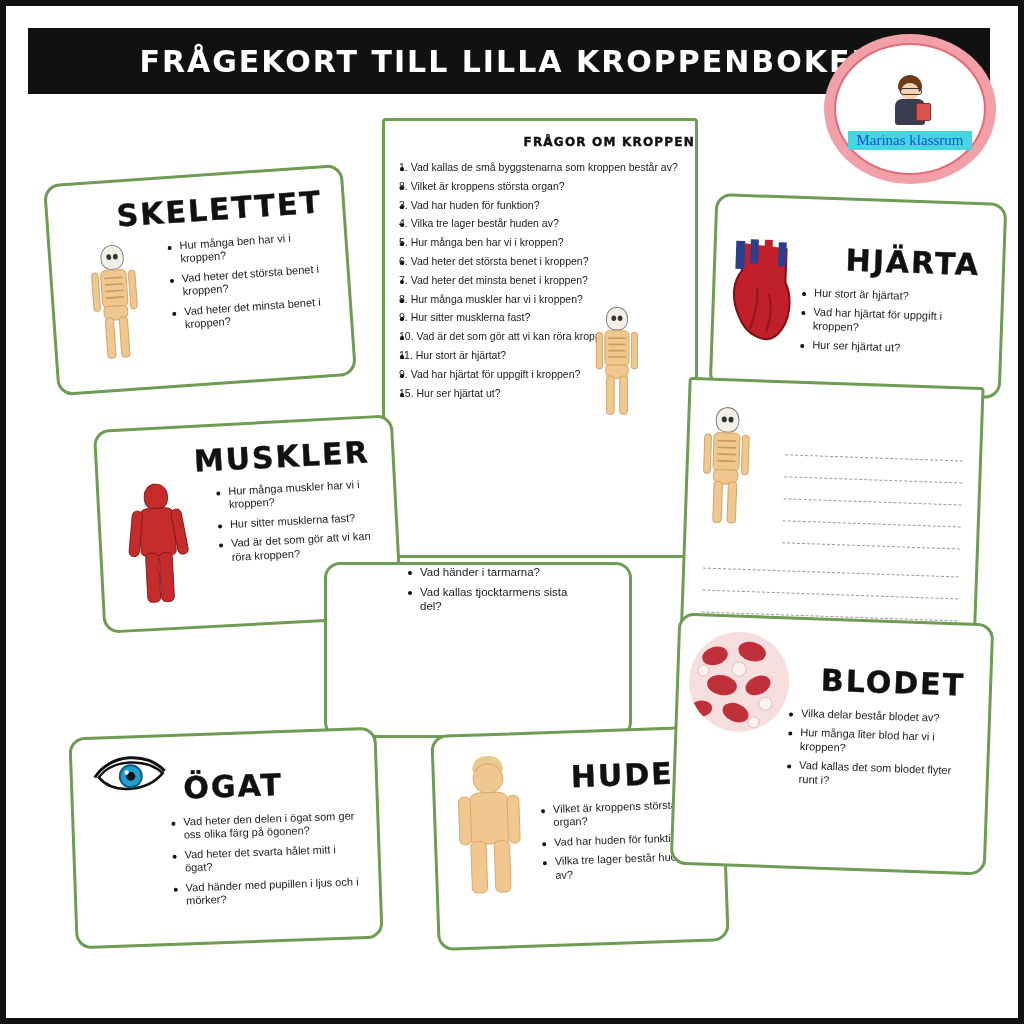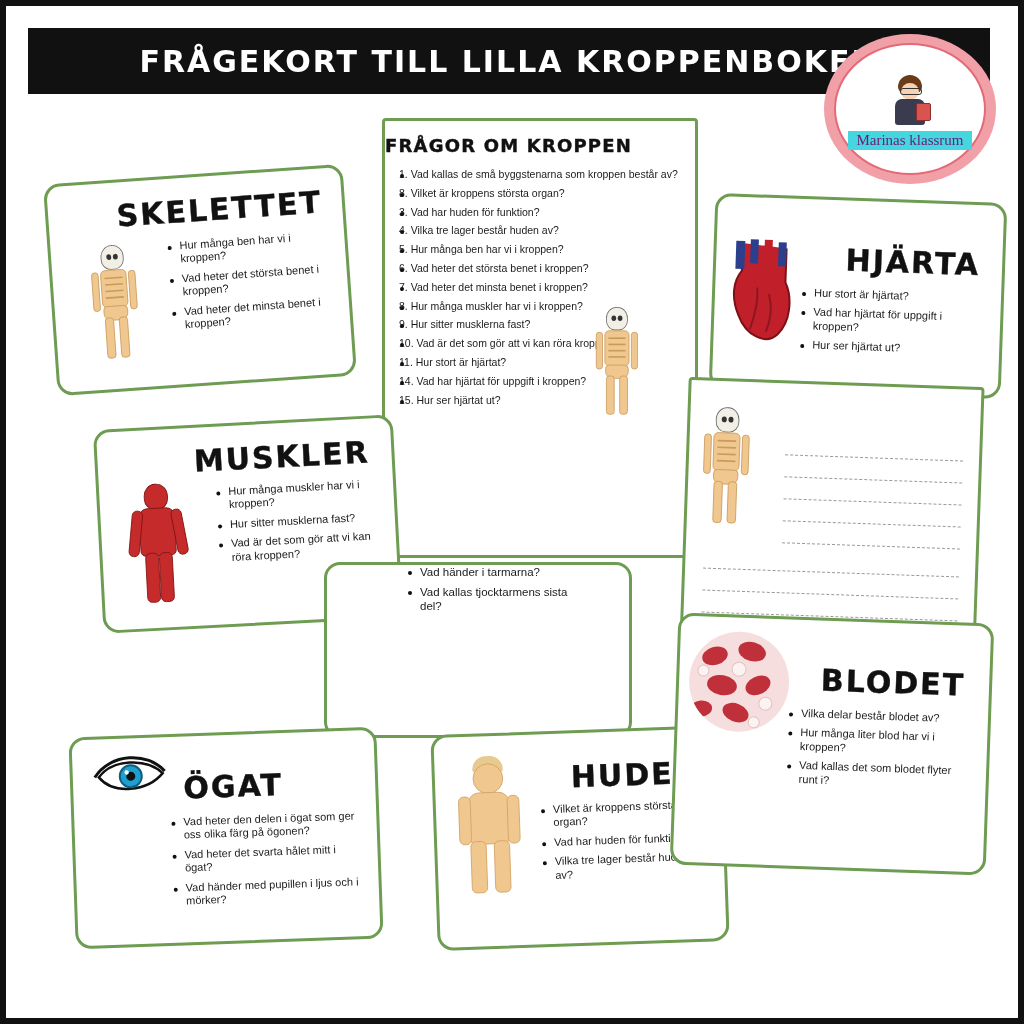--- a/index.html
+++ b/index.html
@@ -74,21 +74,21 @@
     position:absolute;left:9px;top:24px;width:30px;height:26px;
     background:#3b3b4f;border-radius:7px 7px 3px 3px;
   }
   .logo-book{
     position:absolute;left:30px;top:28px;width:13px;height:16px;
     background:#d9534f;border:1.4px solid #8c2f2c;border-radius:2px;
   }
   .logo-name{
     margin-top:0;
     background:#45d6e0;
-    color:#701a75;
+    color:#1d4ed8;
     font-family:"Liberation Serif", serif;
     font-size:15px;
     padding:1px 8px;
     white-space:nowrap;
   }
   
   .card{
     position:absolute;
     background:#fff;
     border:3px solid #6d9c52;
@@ -238,34 +238,34 @@
         <div class="logo-face"></div>
         <div class="logo-glasses"></div>
         <div class="logo-body"></div>
         <div class="logo-book"></div>
       </div>
       <div class="logo-name">Marinas klassrum</div>
     </div>
   </div>
 
   <div class="card" style="left:376px;top:112px;width:316px;height:440px;border-radius:4px;">
-    <div class="card-title" style="font-size:18px;text-align:left;margin:14px 0 12px 0;letter-spacing:1.2px;">Frågor om kroppen</div>
+    <div class="card-title" style="font-size:12px;text-align:right;margin:14px 0 12px 0;letter-spacing:1.2px;">Frågor om kroppen</div>
     <ul class="q-list" style="font-size:10.5px;padding:0 16px 0 14px;">
       <li style="padding-left:0">1.  Vad kallas de små byggstenarna som kroppen består av?</li>
       <li style="padding-left:0">8.  Vilket är kroppens största organ?</li>
       <li style="padding-left:0">3.  Vad har huden för funktion?</li>
       <li style="padding-left:0">4.  Vilka tre lager består huden av?</li>
       <li style="padding-left:0">5.  Hur många ben har vi i kroppen?</li>
       <li style="padding-left:0">6.  Vad heter det största benet i kroppen?</li>
       <li style="padding-left:0">7.  Vad heter det minsta benet i kroppen?</li>
       <li style="padding-left:0">8.  Hur många muskler har vi i kroppen?</li>
       <li style="padding-left:0">9.  Hur sitter musklerna fast?</li>
       <li style="padding-left:0">10.  Vad är det som gör att vi kan röra kropp</li>
       <li style="padding-left:0">11.  Hur stort är hjärtat?</li>
-      <li style="padding-left:0">14.  Vad har hjärtat för uppgift i kroppen?</li>
+      <li style="padding-left:0">9.  Vad har hjärtat för uppgift i kroppen?</li>
       <li style="padding-left:0">15.  Hur ser hjärtat ut?</li>
     </ul>
 
     <div class="skel" style="left:214px;top:186px;width:46px;height:140px;transform:scale(0.78);transform-origin:top left;">
       <div class="head">
           <div class="eye l"></div>
           <div class="eye r"></div>
         </div>
       <div class="torso">
           <div class="rib" style="top:8px"></div>

